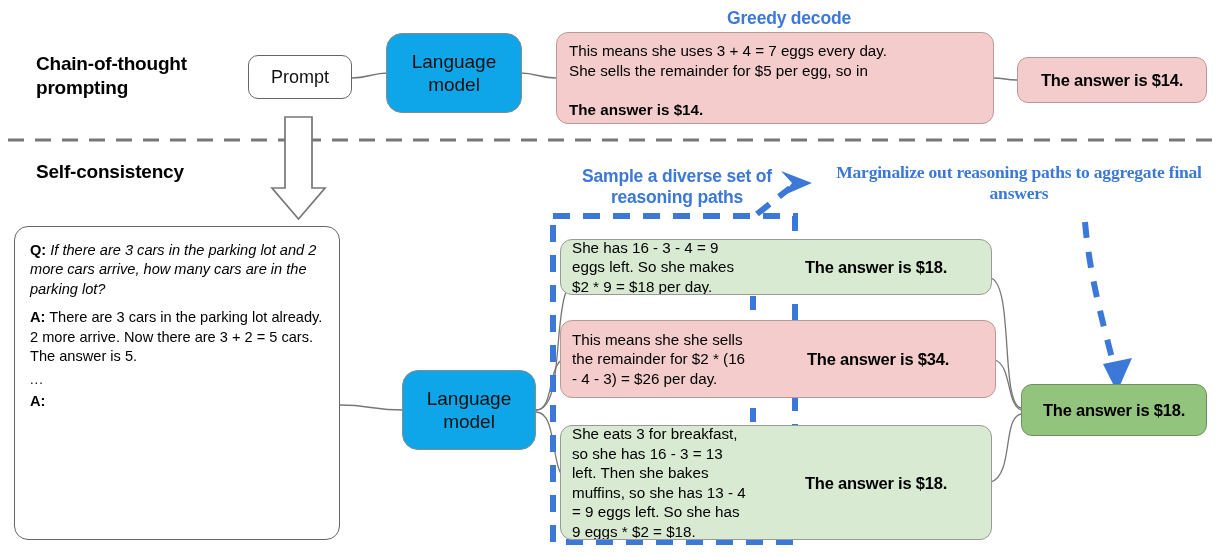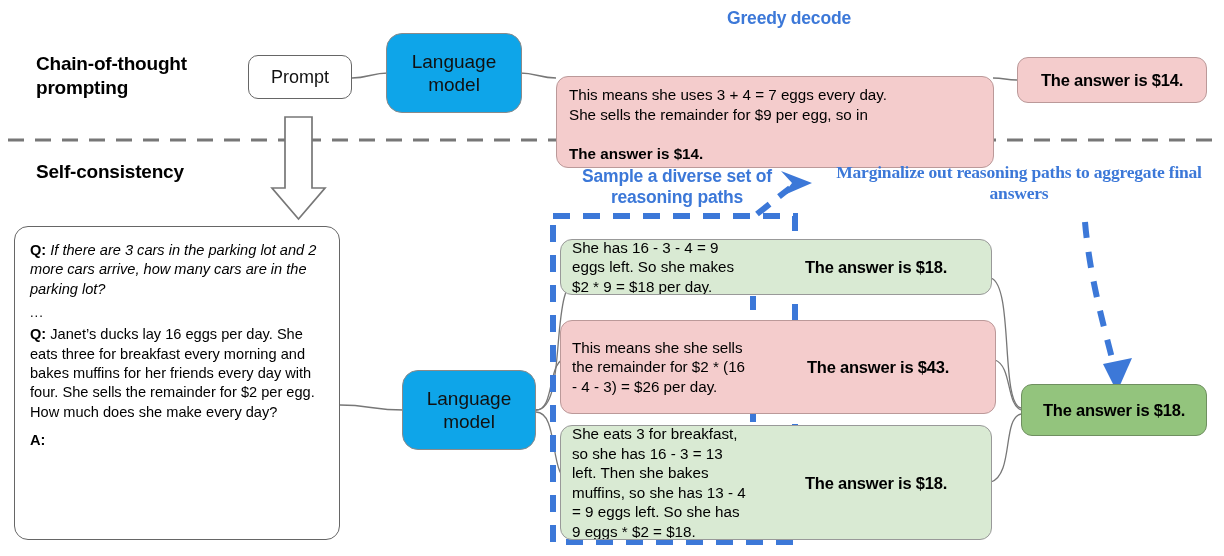--- a/index.html
+++ b/index.html
@@ -120,24 +120,24 @@
   </div>
 
   <div class="abs box node" style="left:386px;top:33px;width:136px;height:80px;">
     <span>Language model</span>
   </div>
 
   <div class="abs blue-cap" style="left:569px;top:8px;width:440px;">
     <span>Greedy decode</span>
   </div>
 
-  <div class="abs pink" style="left:556px;top:32px;width:438px;height:92px;border-radius:12px;margin-top:44px;">
+  <div class="abs pink" style="left:556px;top:32px;width:438px;height:92px;border-radius:12px;">
     <span class="pad-txt" style="padding:8px 12px;">
       <span>This means she uses 3 + 4 = 7 eggs every day.</span><br>
-      <span>She sells the remainder for $9 per egg, so in</span><br>
+      <span>She sells the remainder for $5 per egg, so in</span><br>
       <br>
       <b>The answer is $14.</b>
     </span>
   </div>
 
   <div class="abs pink" style="left:1017px;top:57px;width:190px;height:46px;border-radius:11px;display:flex;align-items:center;justify-content:center;">
     <span class="ans-txt">The answer is $14.</span>
   </div>
 
   <div class="abs blue-cap" style="left:548px;top:166px;width:258px;">
@@ -150,49 +150,49 @@
 
   <div class="abs blue-cap" style="left:824px;top:162px;width:390px;font-family:Liberation Serif, serif;">
     <span>Marginalize out reasoning paths to aggregate final answers</span>
   </div>
 
   <div class="abs prompt-card" style="left:14px;top:226px;width:326px;height:314px;">
     <p>
       <b>Q:</b>
       <span class="ital">If there are 3 cars in the parking lot and 2 more cars arrive, how many cars are in the parking lot?</span>
     </p>
+    <p>
+      <b>A:</b>
+      <span>There are 3 cars in the parking lot already. 2 more arrive. Now there are 3 + 2 = 5 cars. The answer is 5.</span>
+    </p>
     <span class="ell">...</span>
-    <p>
-      <b>Q:</b>
-      <span>Janet’s ducks lay 16 eggs per day. She eats three for breakfast every morning and bakes muffins for her friends every day with four. She sells the remainder for $2 per egg. How much does she make every day?</span>
-    </p>
     <p>
       <b>A:</b>
     </p>
   </div>
 
   <div class="abs box node" style="left:402px;top:370px;width:134px;height:80px;">
     <span>Language model</span>
   </div>
 
   <div class="abs split green" style="left:560px;top:239px;width:432px;height:56px;">
     <div class="left">
       <span class="pad-txt">She has 16 - 3 - 4 = 9 eggs left. So she makes $2 * 9 = $18 per day.</span>
     </div>
     <div class="right">
       <span class="ans-txt">The answer is $18.</span>
     </div>
   </div>
 
-  <div class="abs split pink" style="left:560px;top:320px;width:436px;height:94px;">
+  <div class="abs split pink" style="left:560px;top:320px;width:436px;height:78px;">
     <div class="left">
       <span class="pad-txt">This means she she sells the remainder for $2 * (16 - 4 - 3) = $26 per day.</span>
     </div>
     <div class="right">
-      <span class="ans-txt">The answer is $43.</span>
+      <span class="ans-txt">The answer is $34.</span>
     </div>
   </div>
 
   <div class="abs split green" style="left:560px;top:425px;width:432px;height:115px;">
     <div class="left">
       <span class="pad-txt">She eats 3 for breakfast, so she has 16 - 3 = 13 left. Then she bakes muffins, so she has 13 - 4 = 9 eggs left. So she has 9 eggs * $2 = $18.</span>
     </div>
     <div class="right">
       <span class="ans-txt">The answer is $18.</span>
     </div>

